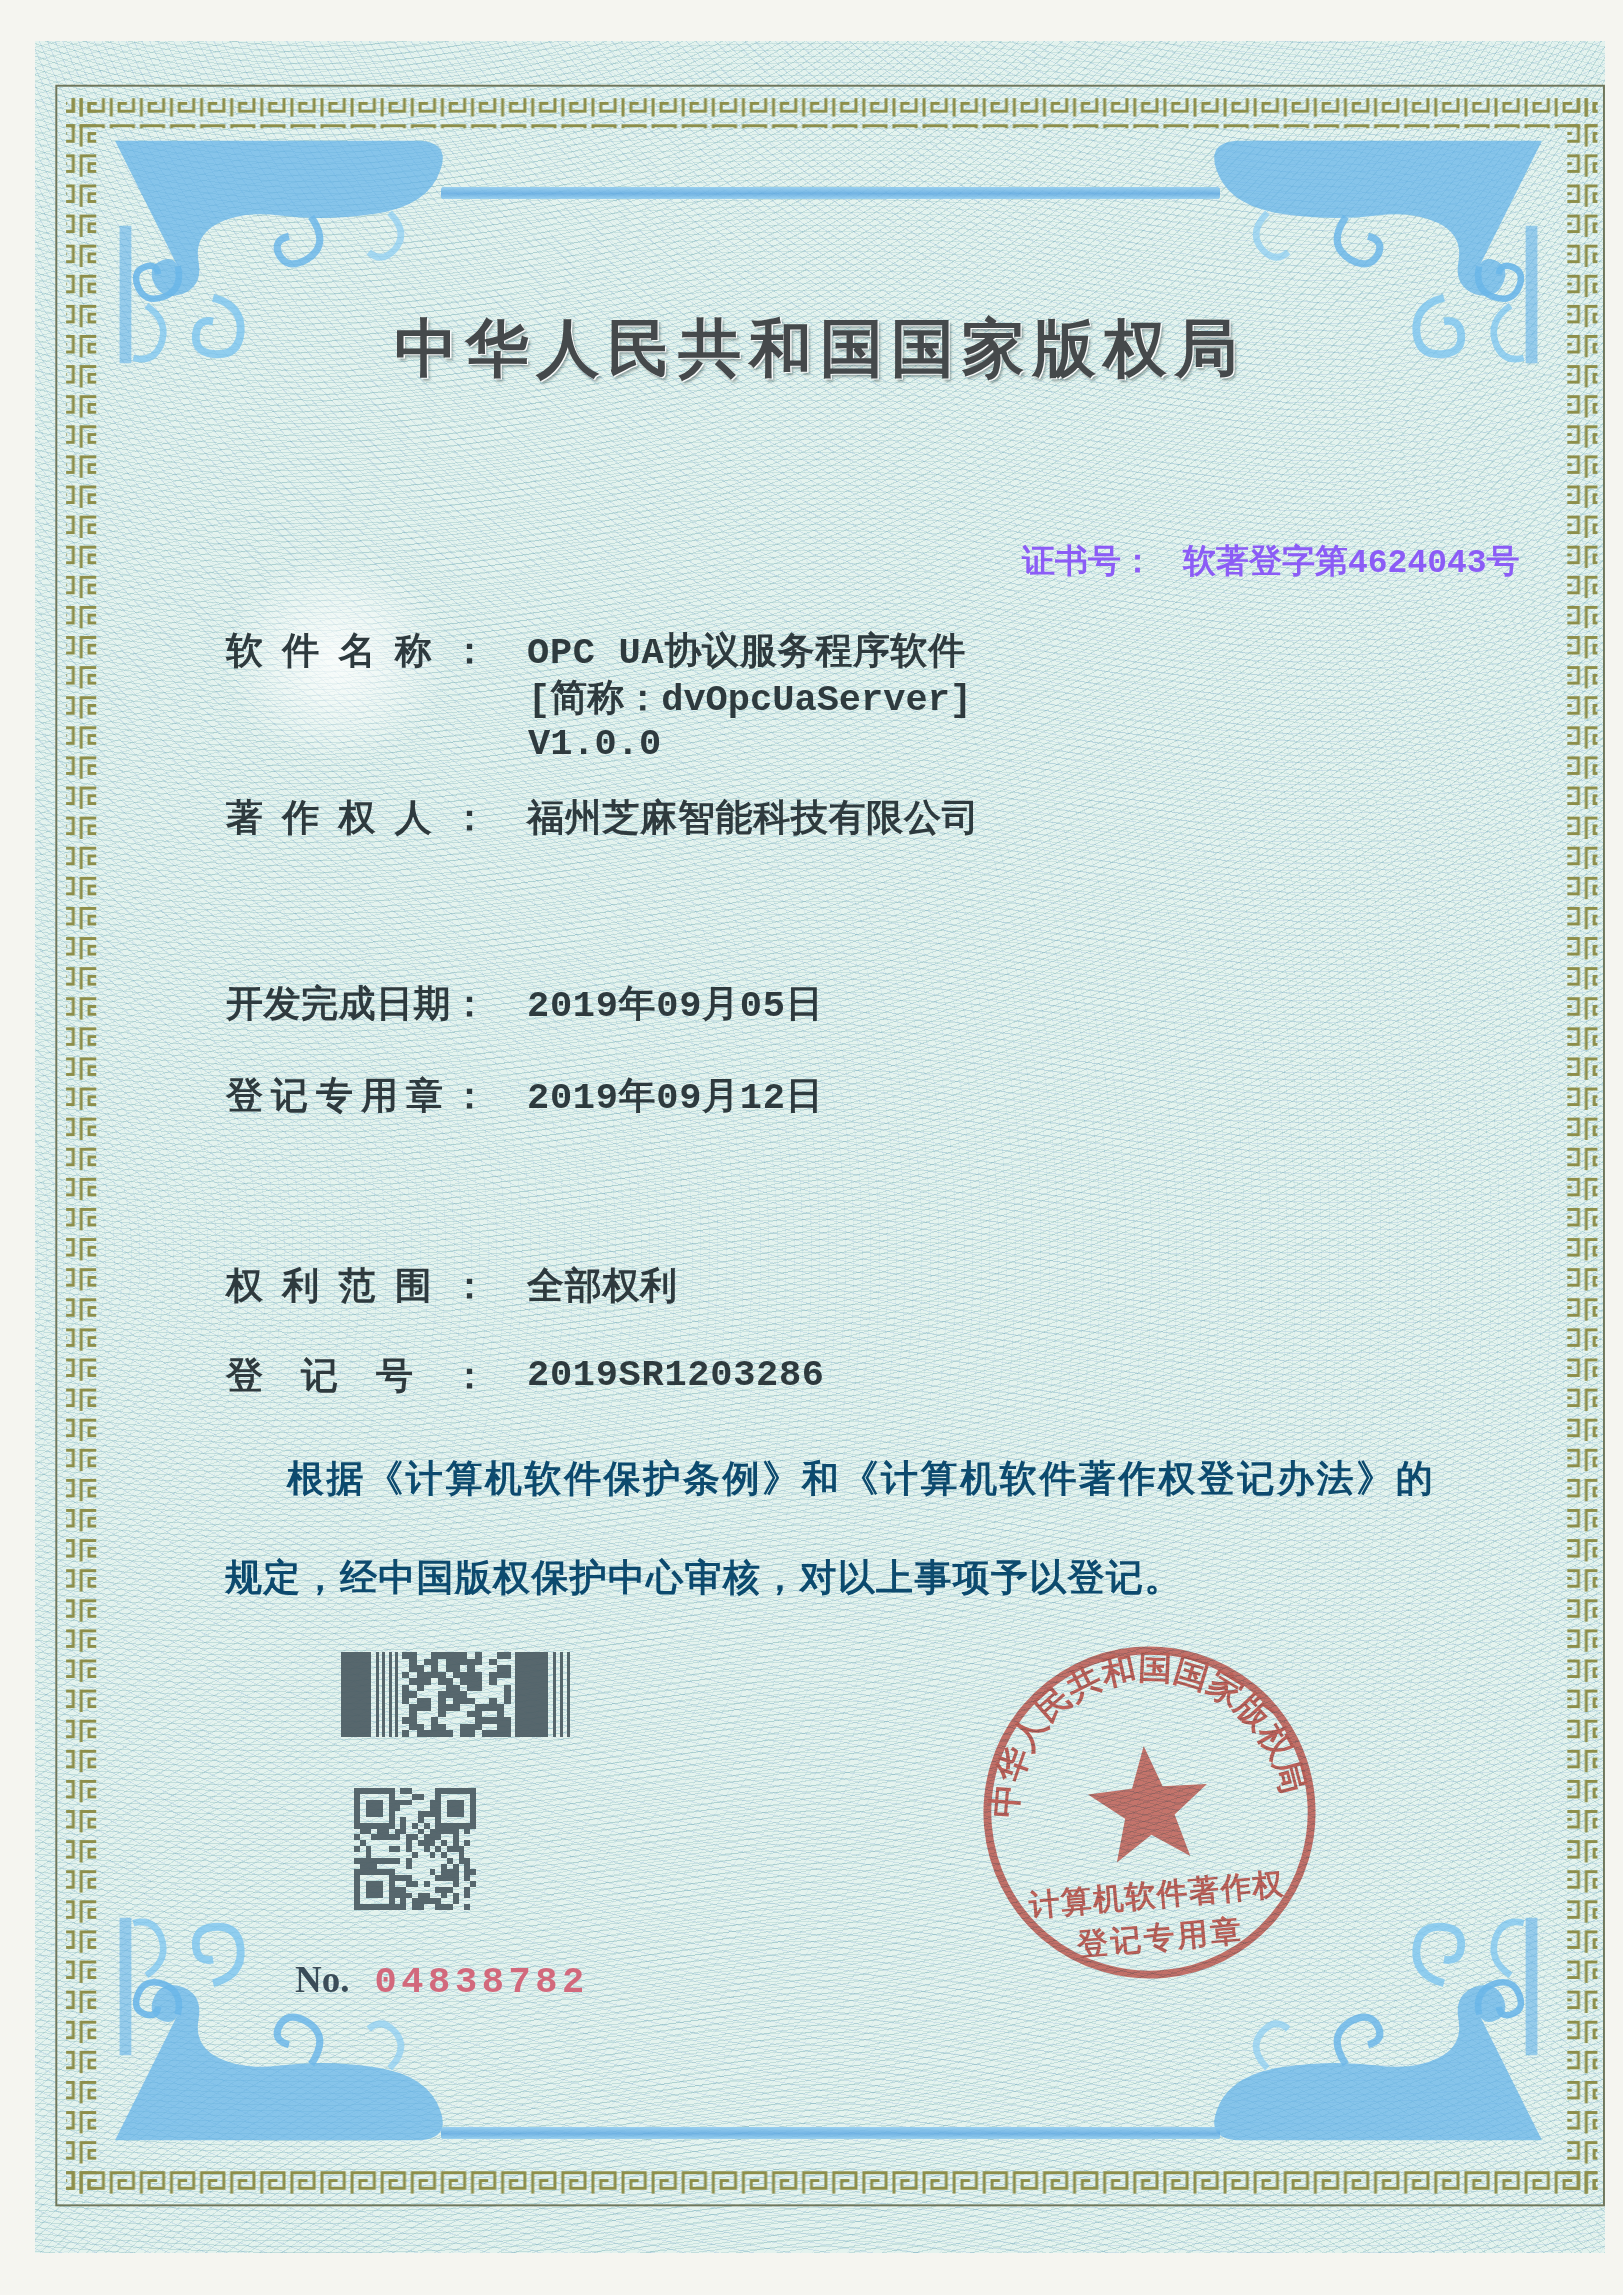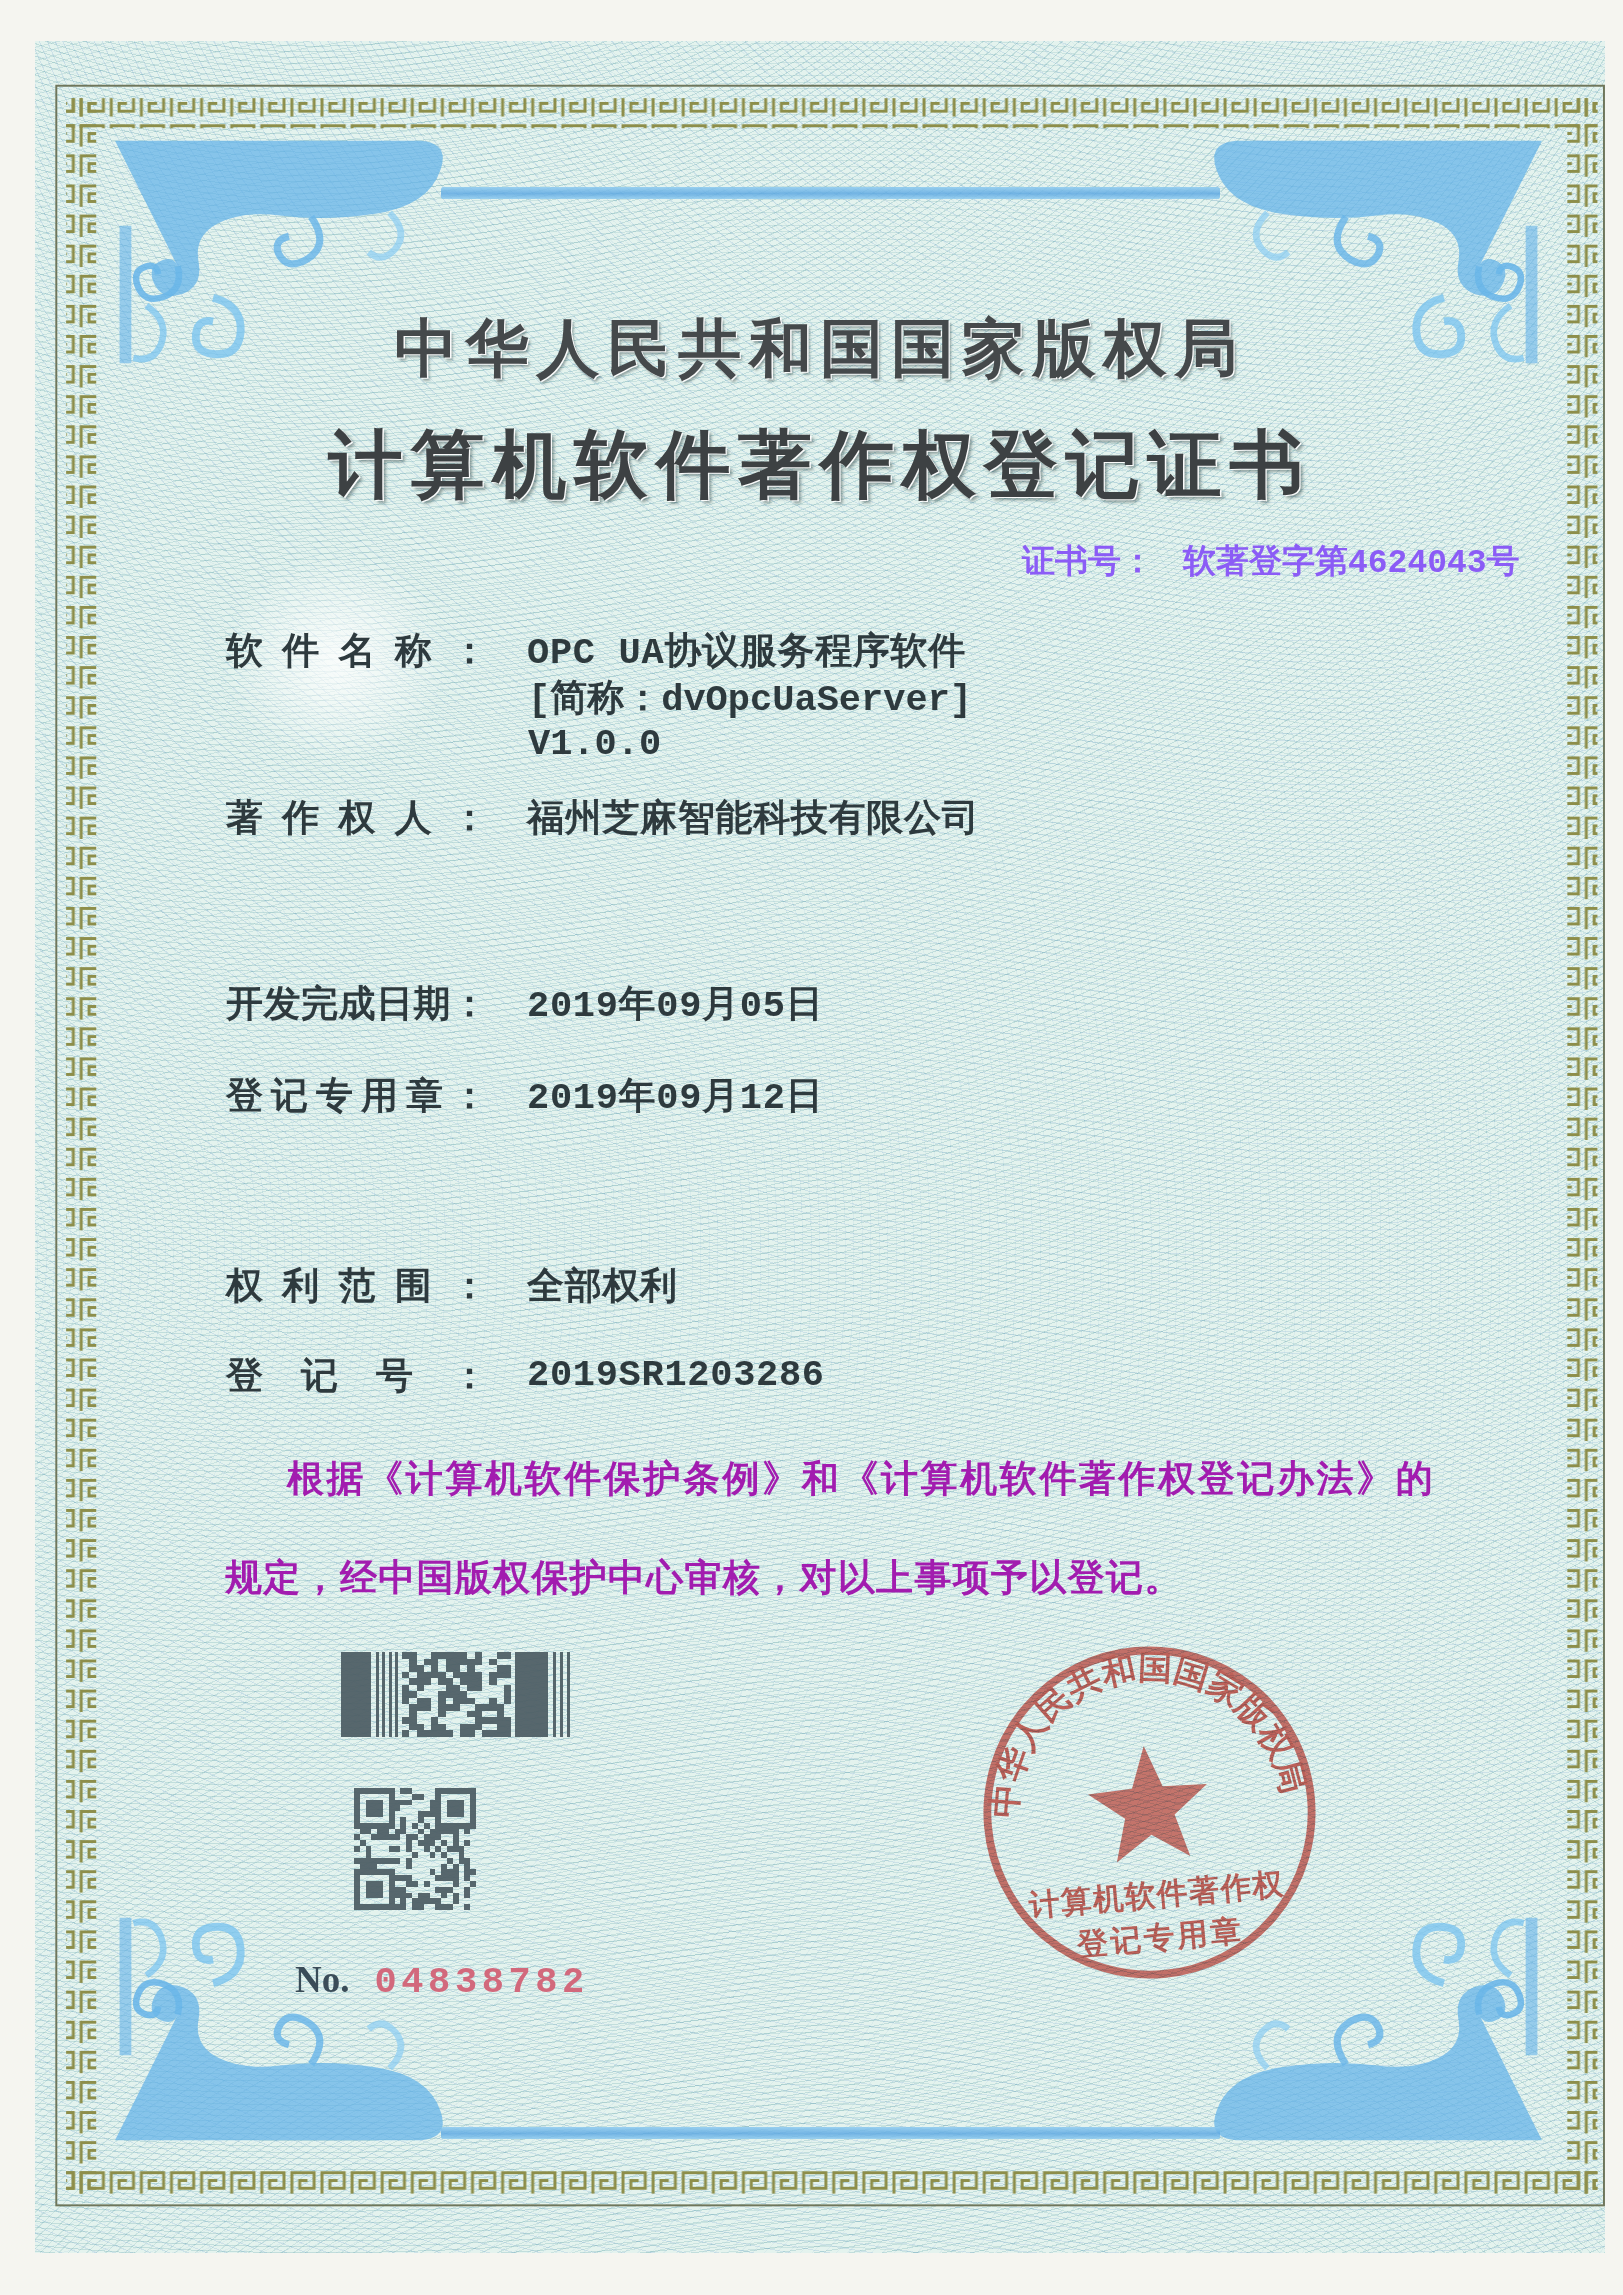--- a/index.html
+++ b/index.html
@@ -39,21 +39,21 @@
   .certno .lab{margin-right:29px;}
   .mono{font-family:"Liberation Mono","DejaVu Sans Mono",monospace;}
   
   .row{position:absolute;left:209px;font-size:37px;font-weight:700;color:#2e3a3e;white-space:nowrap;}
   .jlabel{display:inline-block;width:262px;text-align:justify;text-align-last:justify;margin-right:39px;vertical-align:top;}
   .val{letter-spacing:0.7px;}
   .subline{position:absolute;left:511px;font-size:37px;font-weight:700;color:#2e3a3e;white-space:nowrap;}
   .r-name{top:626px;} .s-abbr{top:673px;} .s-ver{top:723px;}
   .r-owner{top:793px;} .r-dev{top:979px;} .r-pub{top:1071px;}
   .r-acq{top:1164px;} .r-scope{top:1261px;} .r-reg{top:1351px;}
-  .stmt{position:absolute;font-size:37px;font-weight:700;color:#a21caf;white-space:nowrap;}
+  .stmt{position:absolute;font-size:37px;font-weight:700;color:#0c4a6e;white-space:nowrap;}
   .stmt-1{left:270px;top:1454px;letter-spacing:2.6px;}
   .stmt-2{left:208px;top:1553px;letter-spacing:1.3px;}
   
   .barcode{position:absolute;left:324px;top:1652px;width:238px;height:85px;display:flex;align-items:stretch;opacity:.93;}
   .bc-block{width:30px;background:#4d5d64;}
   .bc-stripes{width:22px;margin-left:5.2px;background:repeating-linear-gradient(90deg,#4d5d64 0 2.6px,rgba(0,0,0,0) 2.6px 6.5px);}
   .bc-noise{width:109px;margin:0 3.9px;display:grid;grid-template-columns:repeat(15,1fr);grid-auto-rows:1fr;}
   .bc-block2{width:33px;background:#4d5d64;}
   .bc-stripes2{width:19.6px;margin-left:5.2px;background:repeating-linear-gradient(90deg,#4d5d64 0 2.6px,rgba(0,0,0,0) 2.6px 7.2px);}
   .bc-noise i,.qrcode i{display:block;}
@@ -123,21 +123,20 @@
     <path d="M48 262 Q84 286 70 322 Q58 350 28 342" fill="none" stroke="rgba(120,195,240,.8)" stroke-width="10"></path>
     <path d="M300 126 Q330 170 292 192 Q262 208 250 182 Q242 162 266 156" fill="none" stroke="rgba(97,177,233,.85)" stroke-width="11"></path>
     <path d="M420 120 Q450 150 428 176 Q408 198 388 180" fill="none" stroke="rgba(140,205,242,.8)" stroke-width="10"></path>
   </svg>
   <div class="conn conn-top"></div>
   <div class="conn conn-bottom"></div>
 
   <div class="ghost"></div>
 
   <div class="authority">中华人民共和国国家版权局</div>
-  <div class="cert-title">计算机软件著作权登记证书</div>
 
   <div class="certno">
     <span class="lab">证书号：</span><span class="mono">软著登字第4624043号</span>
   </div>
 
   <div class="row r-name">
     <span class="jlabel">软件名称：</span><span class="val mono">OPC UA协议服务程序软件</span>
   </div>
   <div class="subline s-abbr mono">[简称：dvOpcUaServer]</div>
   <div class="subline s-ver mono">V1.0.0</div>

